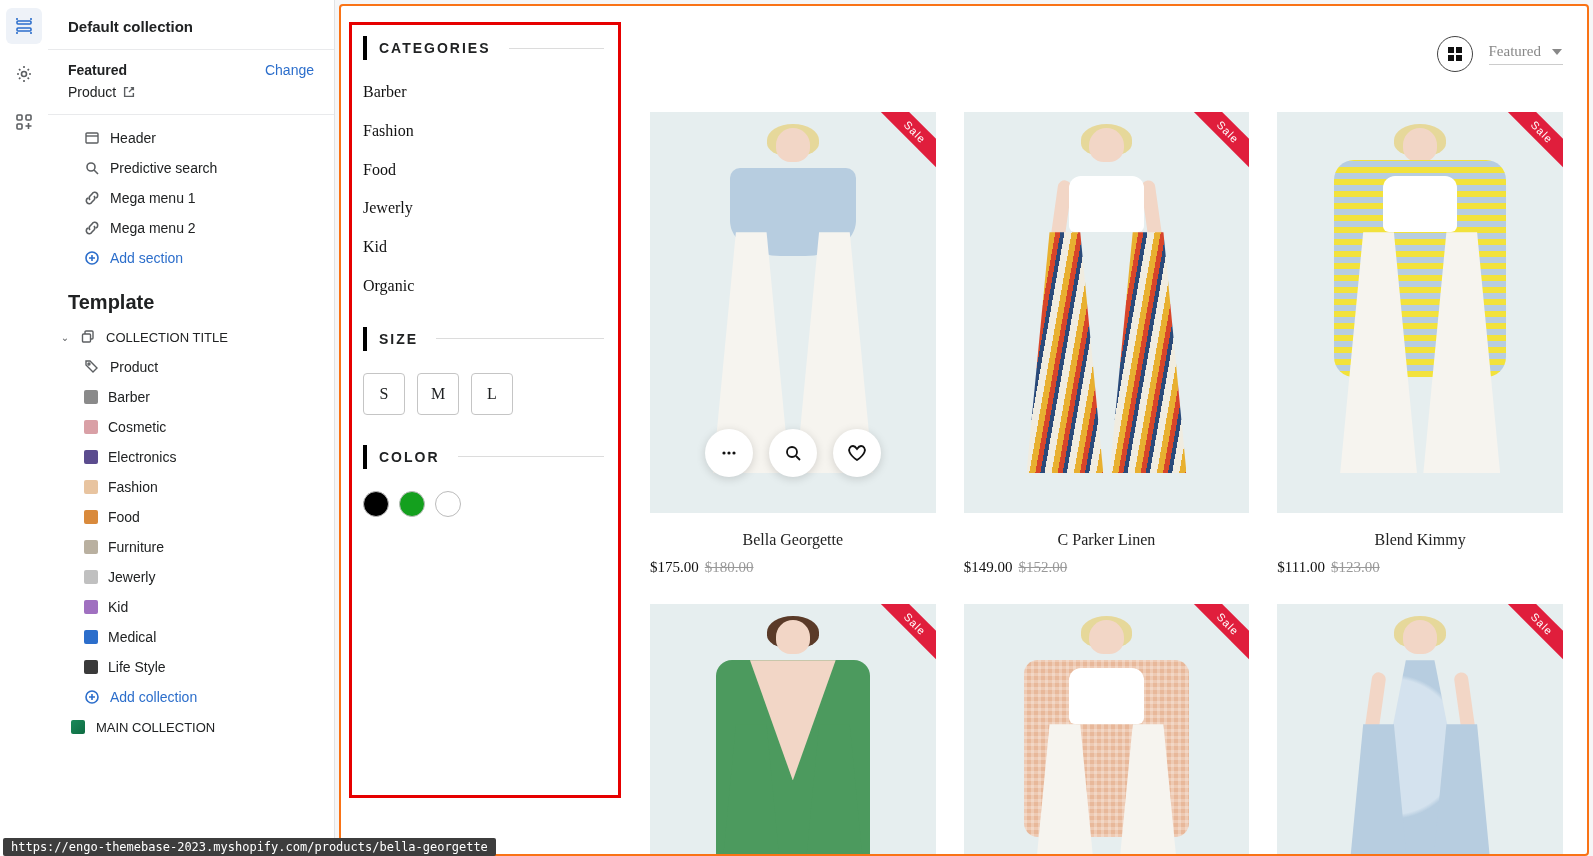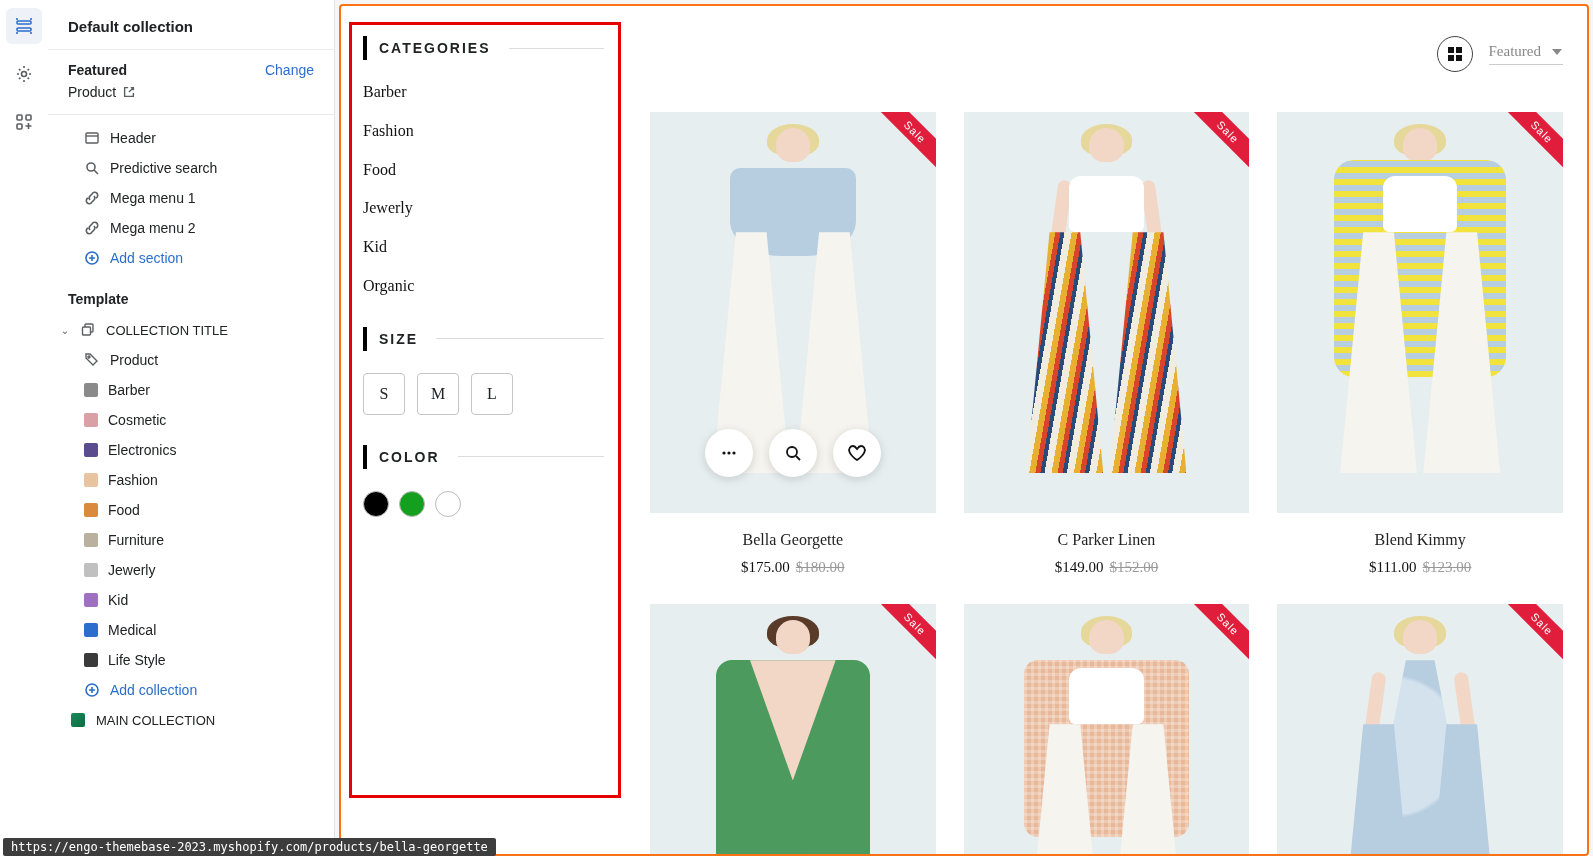--- a/index.html
+++ b/index.html
@@ -28,21 +28,21 @@
     .tree-scroll::-webkit-scrollbar { width: 12px; }
     .tree-scroll::-webkit-scrollbar-thumb { background: #c7c9cc; border-radius: 0; }
     .tree-scroll::-webkit-scrollbar-track { background: transparent; }
 
     .tree-item { display: flex; align-items: center; gap: 10px; padding: 7px 16px 7px 20px; cursor: pointer; font-size: 14px; color: #202223; }
     .tree-item.indent-1 { padding-left: 36px; }
     .tree-icon { width: 16px; height: 16px; display: flex; align-items: center; justify-content: center; flex-shrink: 0; }
     .tree-icon svg { width: 16px; height: 16px; }
     .tree-cat-ico { width: 14px; height: 14px; border-radius: 2px; display:inline-block; flex-shrink:0; }
     .add-link { color: #2c6ecb; }
-    .section-label { padding: 18px 20px 8px 20px; font-size: 14px; font-weight: 600; }
+    .section-label { padding: 18px 20px 8px 20px; font-size: 20px; font-weight: 600; }
     .caret { width: 10px; display:inline-block; text-align:center; color:#5c5f62; font-size:10px; }
 
     
     .main { flex: 1; background: #f6f6f7; padding: 0; position: relative; }
     .preview-canvas { position: absolute; inset: 4px 4px 0 4px; background: #fff; border: 2px solid #f97316; border-radius: 4px; overflow: hidden; display: flex; }
 
     .store-sidebar { width: 285px; padding: 30px 22px; position: relative; }
     .red-box { position: absolute; border: 3px solid #e60000; pointer-events:none; }
     .filter-block { margin-bottom: 30px; }
     .filter-heading { display: flex; align-items: center; margin-bottom: 22px; }
@@ -71,21 +71,21 @@
     .sort-dd svg { width:12px; height:10px; fill:#888; }
 
     .products { display:grid; grid-template-columns: repeat(3, 1fr); gap: 28px; }
     .card { }
     .card-img { aspect-ratio: 260/365; background:#e6eeef; position:relative; overflow:hidden; }
     .sale-ribbon { position:absolute; top:10px; right:-24px; width:90px; transform:rotate(45deg); background:#e01e3c; color:#fff; font-size:11px; text-align:center; padding:4px 0; font-family: Arial, sans-serif; letter-spacing:1px; }
     .card-actions { position:absolute; bottom:36px; left:0; right:0; display:flex; justify-content:center; gap:16px; }
     .card-act-btn { width:48px; height:48px; border-radius:50%; background:#fff; box-shadow:0 2px 10px rgba(0,0,0,0.15); display:flex; align-items:center; justify-content:center; cursor:pointer; }
     .card-act-btn svg { width:20px; height:20px; }
     .card-name { font-family: Georgia, serif; font-size:16px; text-align:center; margin:18px 0 10px 0; color:#222; }
-    .card-price { text-align:center; font-family: Georgia, serif; font-size:15px; }
+    .card-price { font-family: Georgia, serif; font-size:15px; }
     .card-price .now { color:#111; }
     .card-price .was { color:#999; text-decoration:line-through; margin-left:6px; }
 
     
     .figure { position:absolute; inset:0; }
     .head { position:absolute; width:12%; padding-top:12%; border-radius:60% 60% 50% 50%; background:#f2d6c6; left:44%; top:4%; }
     .hair { position:absolute; width:18%; height:8%; left:41%; top:3%; border-radius:50% 50% 40% 40%; }
     .tanktop { position:absolute; width:26%; height:14%; left:37%; top:16%; background:#fff; border-radius:12px 12px 6px 6px; }
     .arm-l, .arm-r { position:absolute; width:5%; height:24%; background:#f2d6c6; top:17%; border-radius:10px; }
     .arm-l { left:31%; transform:rotate(8deg); }

